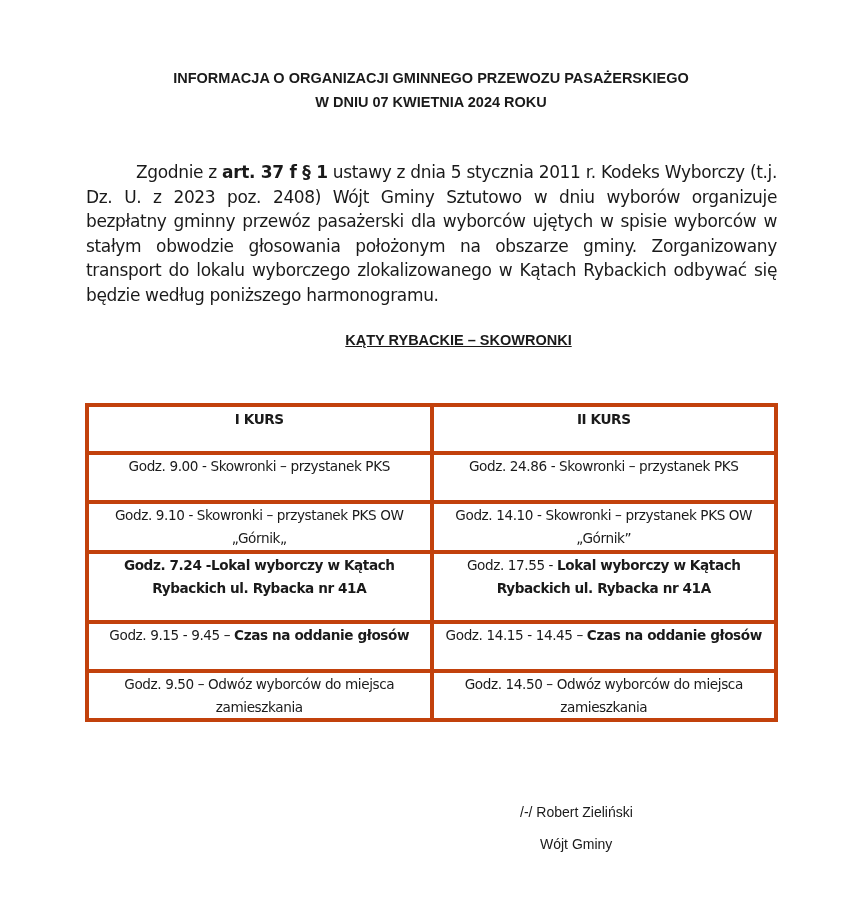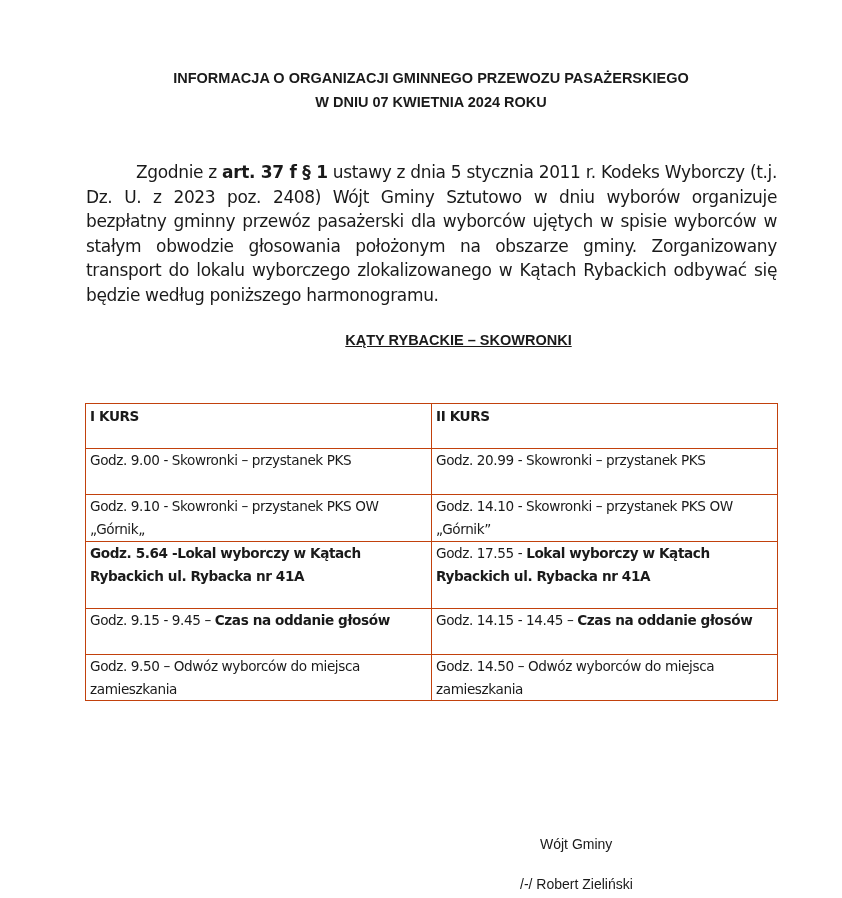--- a/index.html
+++ b/index.html
@@ -20,62 +20,62 @@
   .para b { font-weight: bold; }
   .route {
     position: absolute; top: 332px; left: 0; width: 917px; text-align: center;
     font-family: "Liberation Sans", sans-serif; font-weight: bold; font-size: 14.5px; text-decoration: underline;
   }
   table.sched {
     position: absolute; left: 85px; top: 403px; width: 693px; border-collapse: collapse;
     font-family: "DejaVu Sans", sans-serif; font-size: 13.6px; letter-spacing: -0.4px;
   }
   table.sched td, table.sched th {
-    border: 1px solid #c2410c; text-align: left; vertical-align: top; padding: 0 4px; line-height: 22.5px;
+    border: 4px solid #c2410c; text-align: center; vertical-align: top; padding: 0 4px; line-height: 22.5px;
   }
   table.sched th { font-weight: bold; height: 43px; padding-top: 1px; width: 50%; }
   .r1 td { height: 45px; padding-top: 1px; }
   .r2 td { height: 46px; padding-top: 1px; margin-top: 44px; }
   .r3 td { height: 66px; padding-top: 1px; }
   .r4 td { height: 45px; padding-top: 1px; }
   .r5 td { height: 44px; padding-top: 0; }
   .bold { font-weight: bold; }
   .sign {
     position: absolute; font-family: "Liberation Sans", sans-serif; font-size: 14px;
   }
   .s1 { left: 540px; top: 836px; }
-  .s2 { left: 520px; top: 876px; }
+  .s2 { left: 520px; top: 804px; }
 </style>
 </head>
 <body>
 
 <div class="doc">
   <div class="title t1">INFORMACJA O ORGANIZACJI GMINNEGO PRZEWOZU PASAŻERSKIEGO</div>
   <div class="title t2">W DNIU 07 KWIETNIA 2024 ROKU</div>
 
   <div class="para"><span class="indent"></span><span>Zgodnie z </span><b>art. 37 f § 1</b><span> ustawy z dnia 5 stycznia 2011 r. Kodeks Wyborczy (t.j. Dz. U. z 2023 poz. 2408) Wójt Gminy Sztutowo w dniu wyborów organizuje bezpłatny gminny przewóz pasażerski dla wyborców ujętych w spisie wyborców w stałym obwodzie głosowania położonym na obszarze gminy. Zorganizowany transport do lokalu wyborczego zlokalizowanego w Kątach Rybackich odbywać się będzie według poniższego harmonogramu.</span></div>
 
   <div class="route">KĄTY RYBACKIE – SKOWRONKI</div>
 
   <table class="sched">
     <tbody>
         <tr>
       <th>I KURS</th>
       <th>II KURS</th>
     </tr>
     <tr class="r1">
       <td><span>Godz. 9.00 - Skowronki – przystanek PKS</span><span class="bold"></span></td>
-      <td><span>Godz. 20.99 - Skowronki – przystanek PKS</span><span class="bold"></span></td>
+      <td><span>Godz. 24.86 - Skowronki – przystanek PKS</span><span class="bold"></span></td>
     </tr>
     <tr class="r2">
       <td><span>Godz. 9.10 - Skowronki – przystanek PKS OW „Górnik„</span><span class="bold"></span></td>
       <td><span>Godz. 14.10 - Skowronki – przystanek PKS OW „Górnik”</span><span class="bold"></span></td>
     </tr>
     <tr class="r3">
-      <td><span></span><span class="bold">Godz. 5.64 -Lokal wyborczy w Kątach Rybackich ul. Rybacka nr 41A</span></td>
+      <td><span></span><span class="bold">Godz. 7.24 -Lokal wyborczy w Kątach Rybackich ul. Rybacka nr 41A</span></td>
       <td><span>Godz. 17.55 - </span><span class="bold">Lokal wyborczy w Kątach Rybackich ul. Rybacka nr 41A</span></td>
     </tr>
     <tr class="r4">
       <td><span>Godz. 9.15 - 9.45 – </span><span class="bold">Czas na oddanie głosów</span></td>
       <td><span>Godz. 14.15 - 14.45 – </span><span class="bold">Czas na oddanie głosów</span></td>
     </tr>
     <tr class="r5">
       <td><span>Godz. 9.50 – Odwóz wyborców do miejsca zamieszkania</span><span class="bold"></span></td>
       <td><span>Godz. 14.50 – Odwóz wyborców do miejsca zamieszkania</span><span class="bold"></span></td>
     </tr>

